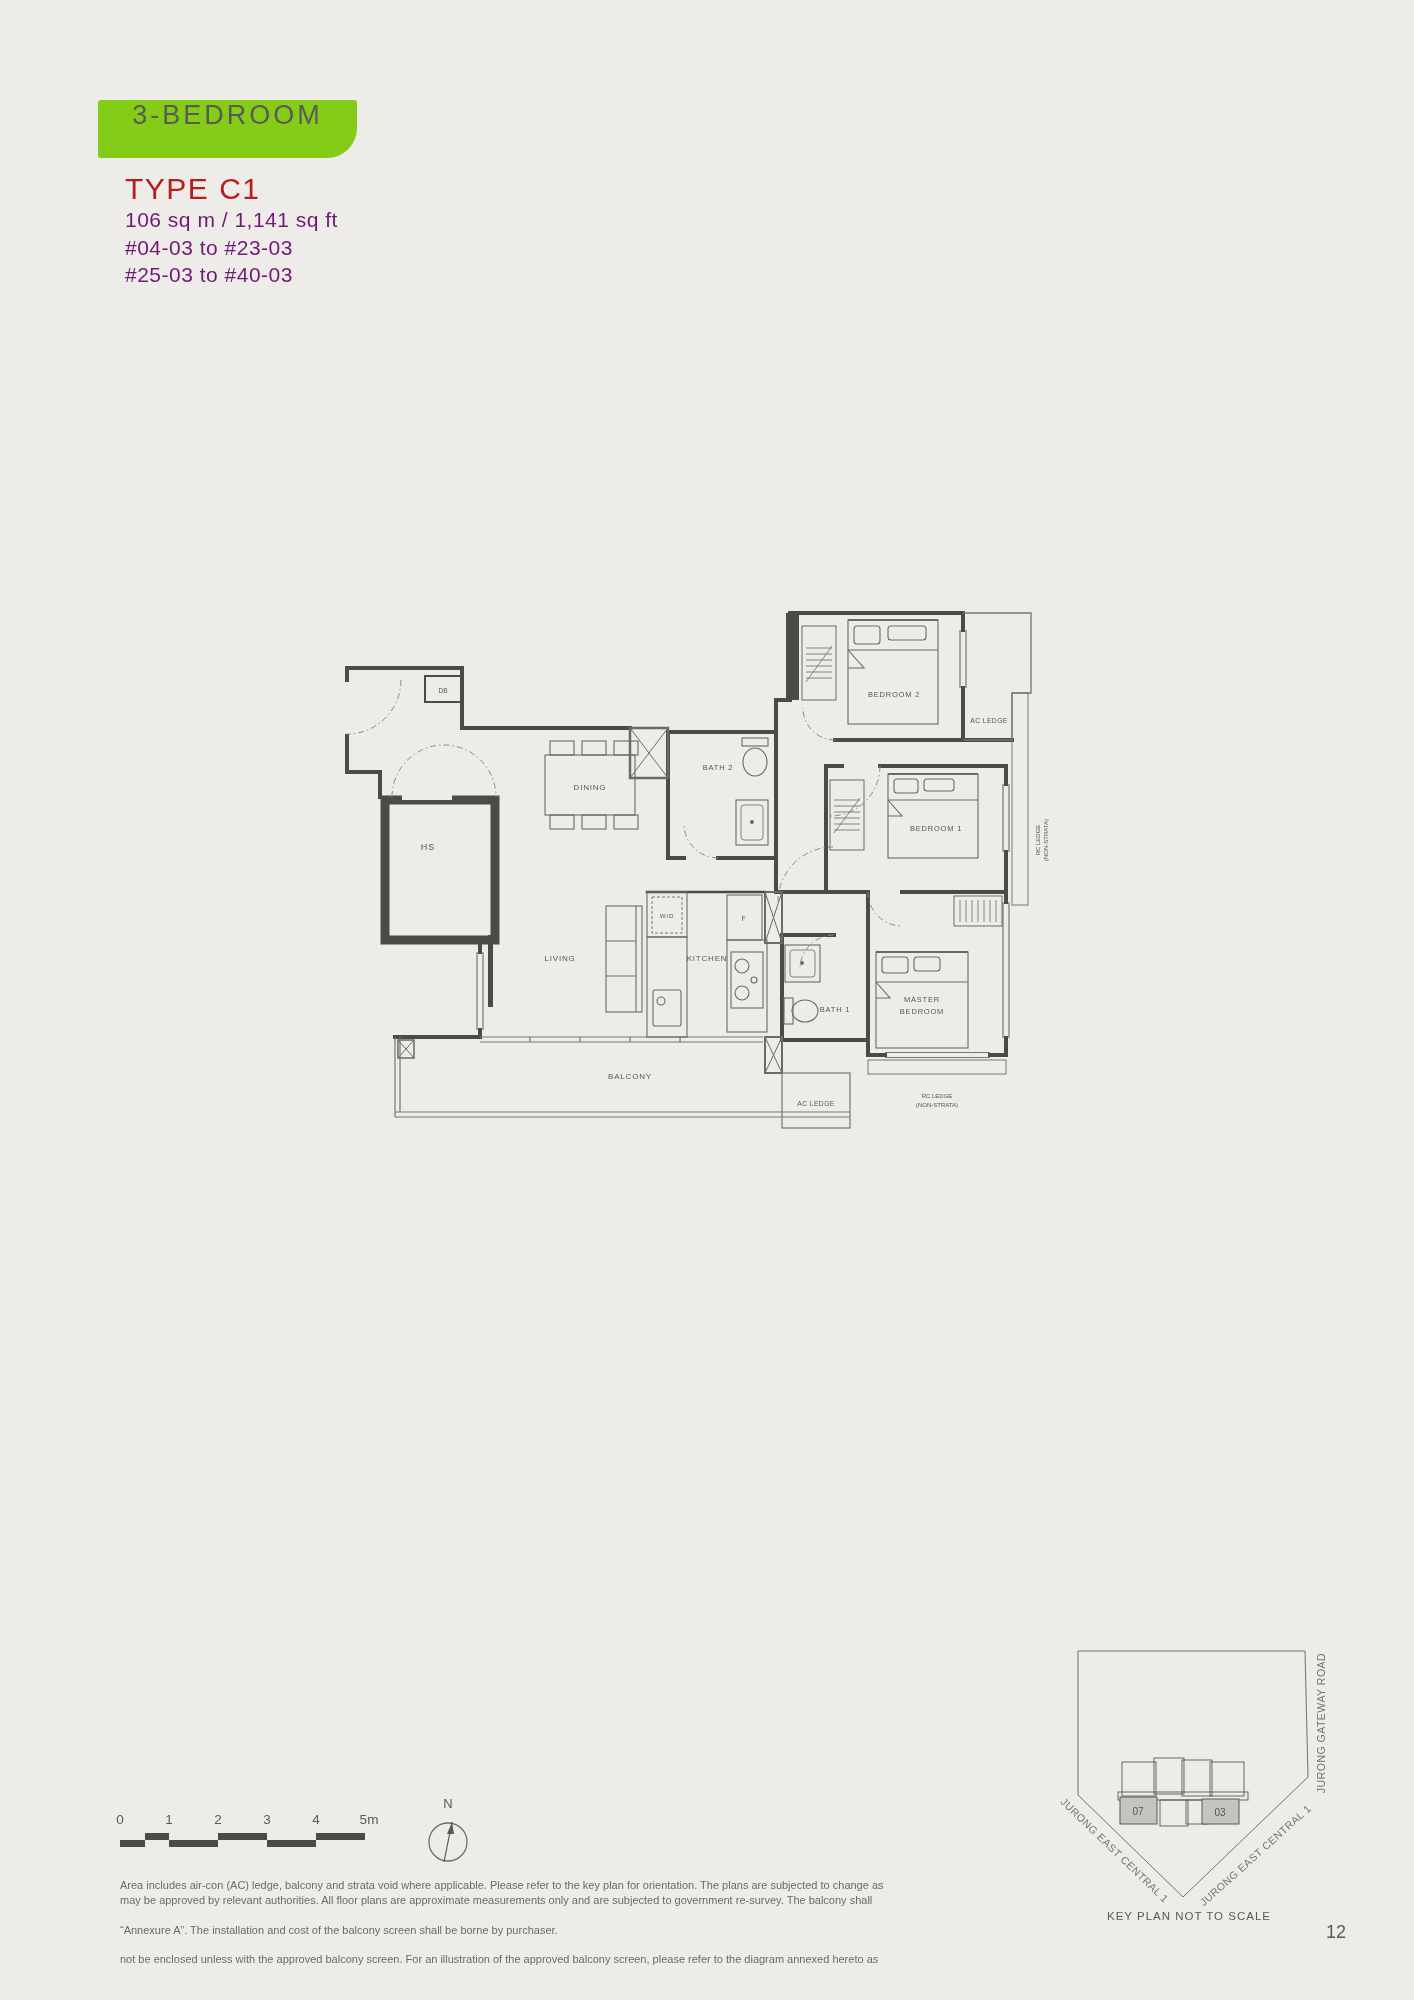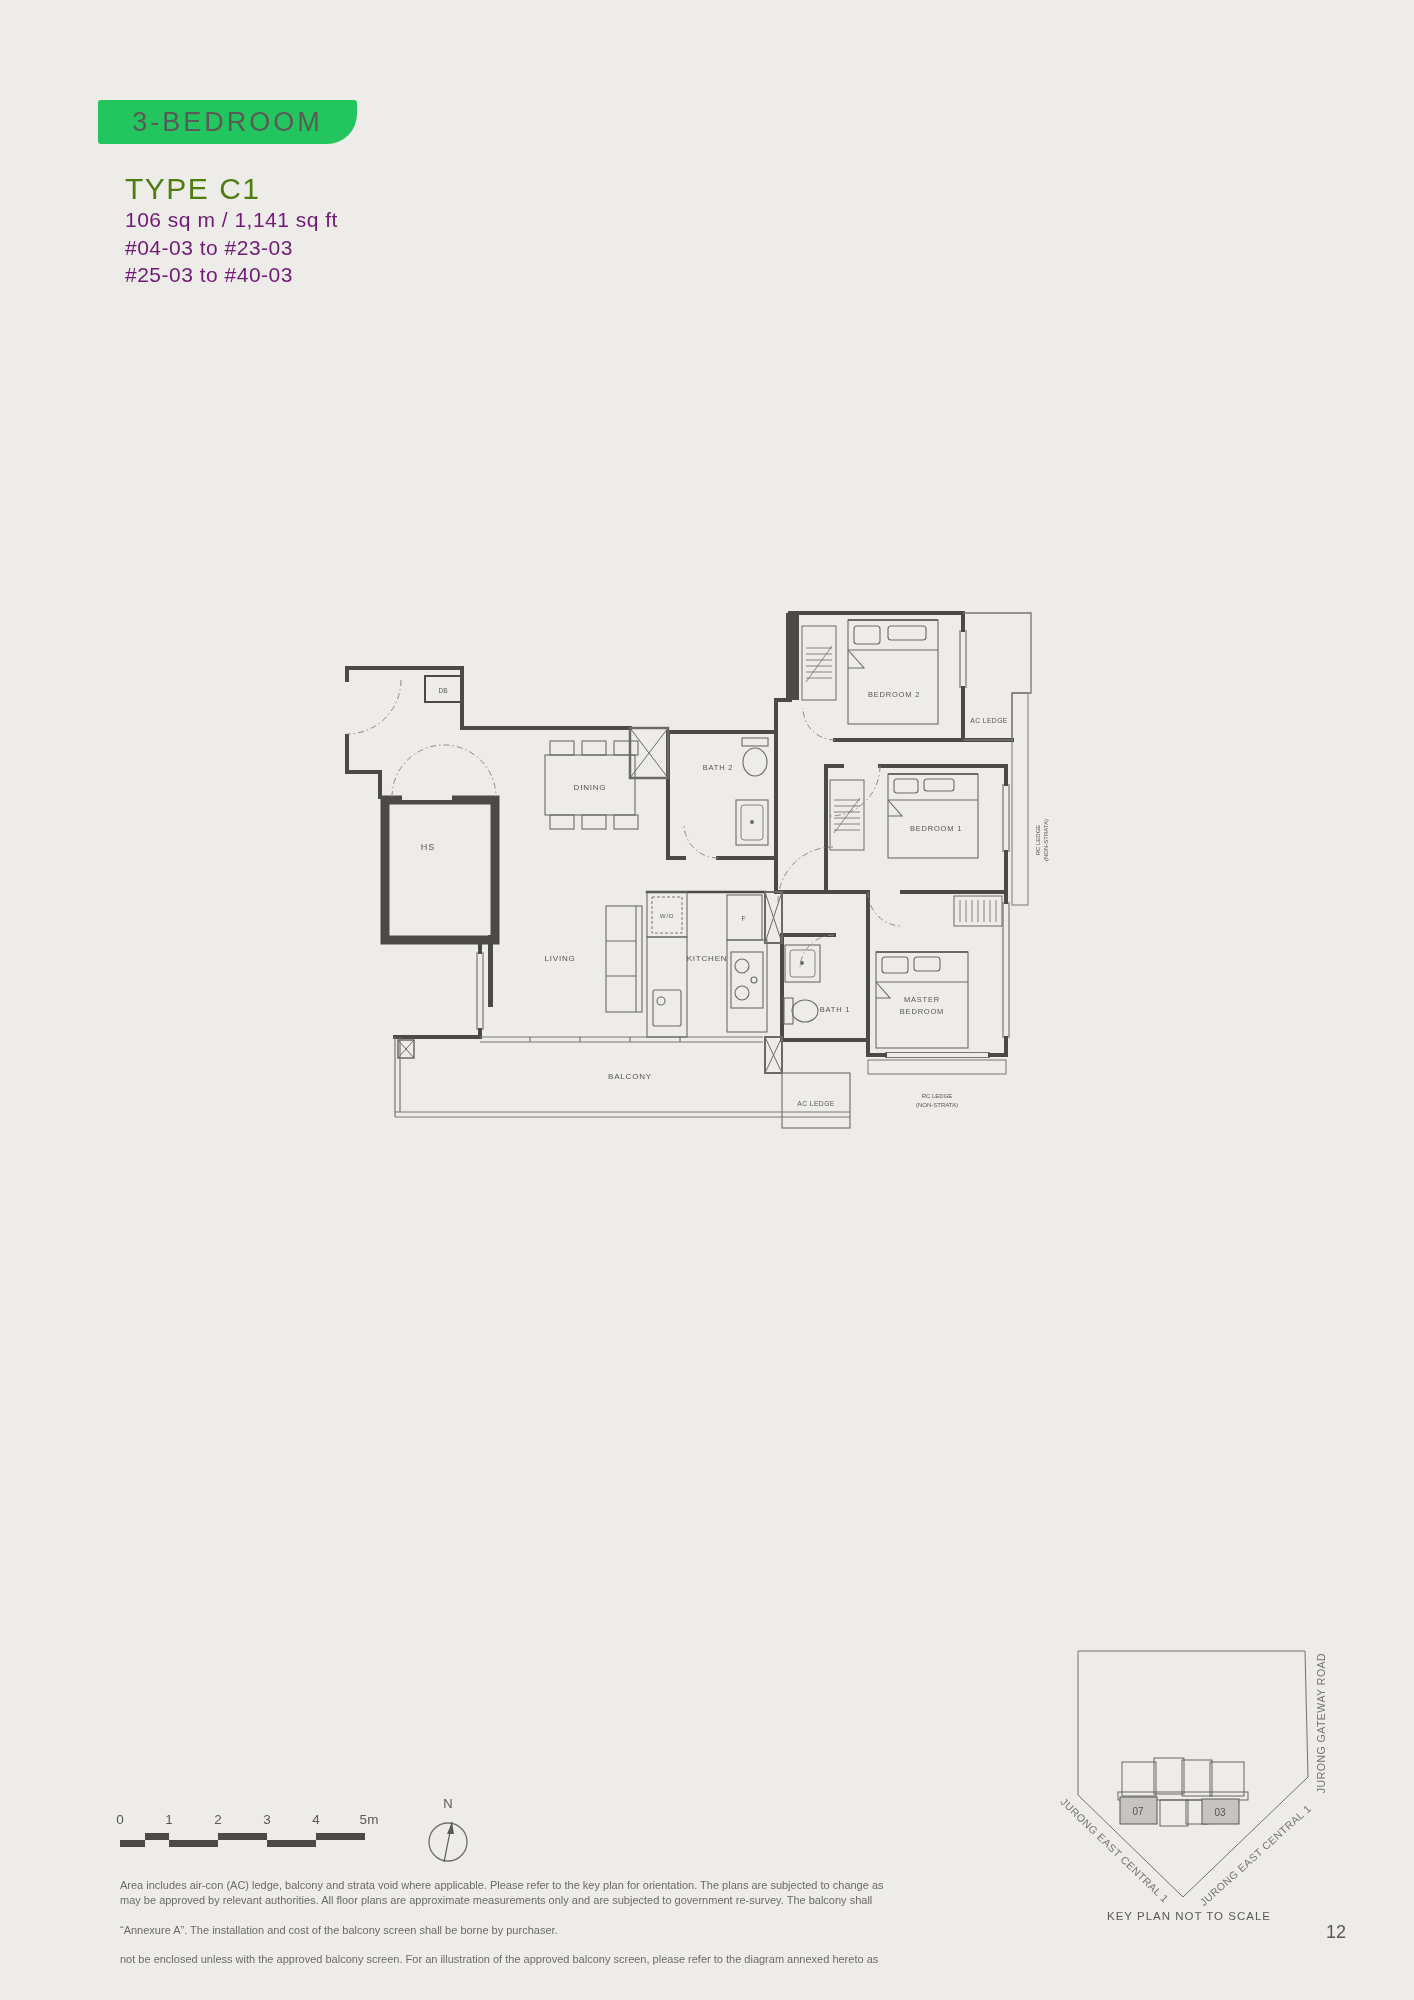--- a/index.html
+++ b/index.html
@@ -5,26 +5,26 @@
   html,body{margin:0;padding:0;}
   body{
     width:1414px;height:2000px;position:relative;overflow:hidden;
     background:#eeece9;
     font-family:"Liberation Sans", sans-serif;
     color:#55534f;
   }
   .abs{position:absolute;}
   
   .badge{
-    left:98px;top:100px;width:259px;height:44px;
-    background:#22c55e;border-radius:3px 3px 30px 3px;
-    display:flex;align-items:center;justify-content:center;
+    left:98px;top:100px;width:259px;height:58px;
+    background:#84cc16;border-radius:3px 3px 30px 3px;
+    display:flex;align-items:flex-start;justify-content:center;
     font-size:27px;letter-spacing:3px;color:#5b5a57;
   }
-  .type-title{left:125px;top:172px;font-size:30px;letter-spacing:1.5px;color:#4d7c0f;}
+  .type-title{left:125px;top:172px;font-size:30px;letter-spacing:1.5px;color:#b91c1c;}
   .sub{left:125px;font-size:21px;letter-spacing:.5px;color:#701a75;}
   
   .tick{top:1812px;font-size:13.5px;color:#5a5956;transform:translateX(-50%);}
   .seg{position:absolute;background:#4b4a47;height:7px;}
   
   .disc-line{left:120px;font-size:11px;line-height:14px;color:#6b6a67;white-space:nowrap;}
   .pageno{left:1318px;top:1922px;width:36px;text-align:center;font-size:18px;color:#5a5956;}
   svg text{font-family:"Liberation Sans", sans-serif;}
 </style>
 </head>

